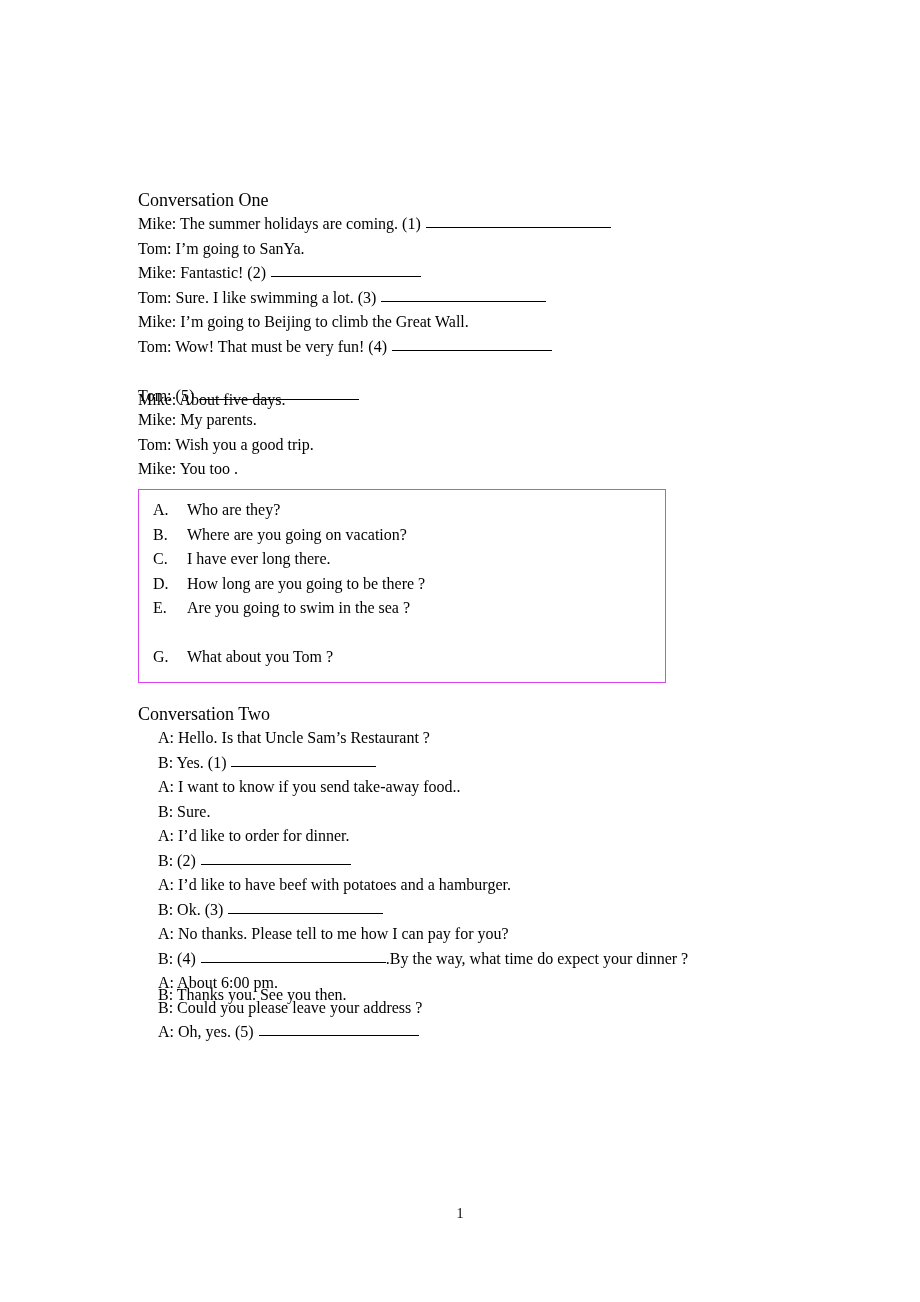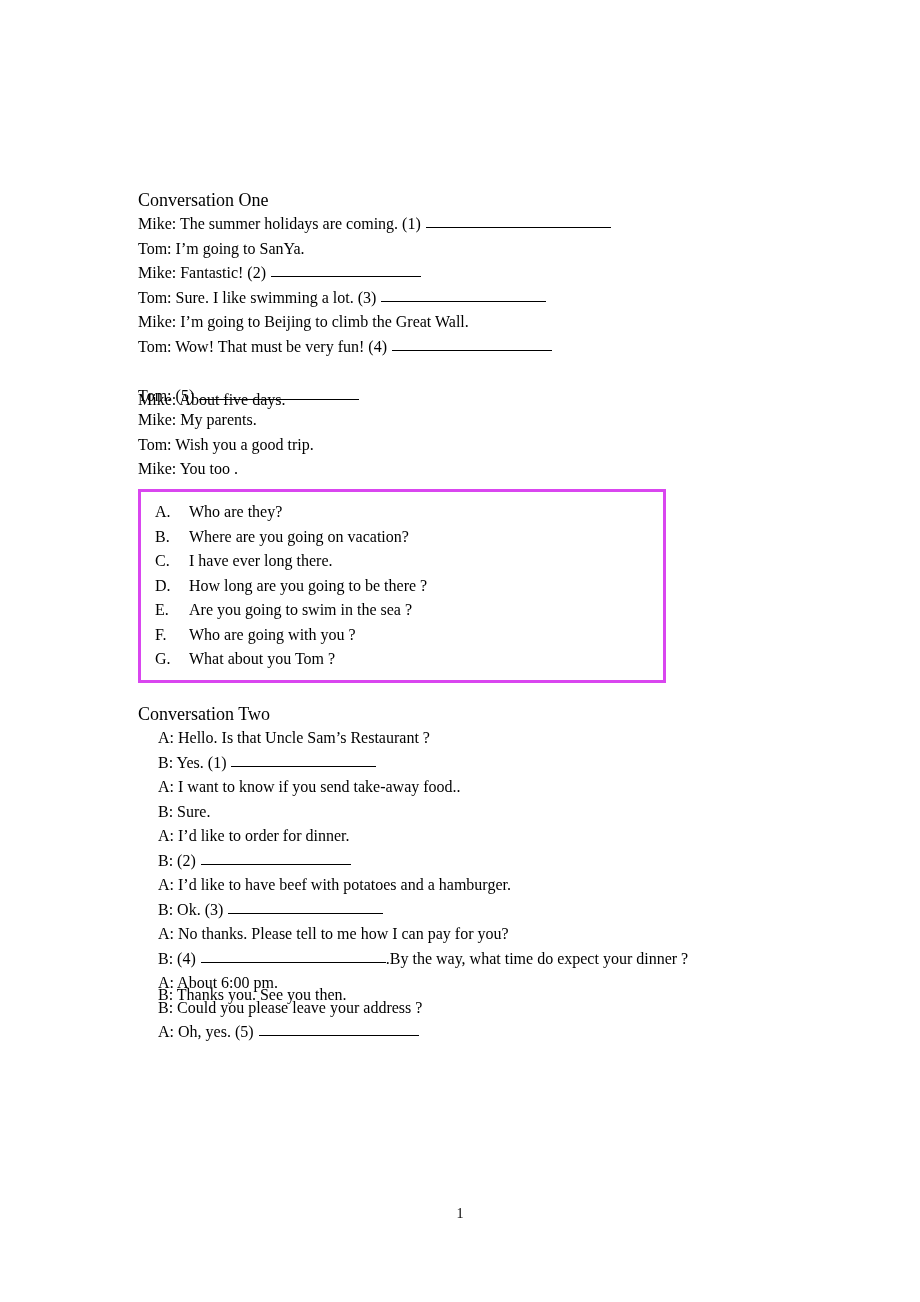--- a/index.html
+++ b/index.html
@@ -68,21 +68,21 @@
     display: inline-block;
     width: 5px;
   }
 
   .options-box {
     position: absolute;
     left: 138px;
     top: 489px;
     width: 528px;
     height: 194px;
-    border: 3px solid #d946ef;
+    border: 1px solid #d946ef;
     box-sizing: border-box;
     background: #ffffff;
   }
   .opt-row {
     position: absolute;
     font-size: 16px;
     line-height: 24px;
     white-space: nowrap;
   }
   .opt-letter {
@@ -122,21 +122,20 @@
       <div class="dlg-line" style="top: 432.5px;"><span>Tom: Wish you a good trip.</span></div>
       <div class="dlg-line" style="top: 457px;"><span>Mike: You too .</span></div>
     </div>
 
   <div class="options-box" id="options-box">
       <div class="opt-row" style="left: 14px; top: 8px;"><span class="opt-letter">A.</span><span>Who are they?</span></div>
       <div class="opt-row" style="left: 14px; top: 32.5px;"><span class="opt-letter">B.</span><span>Where are you going on vacation?</span></div>
       <div class="opt-row" style="left: 14px; top: 57px;"><span class="opt-letter">C.</span><span>I have ever long there.</span></div>
       <div class="opt-row" style="left: 14px; top: 81.5px;"><span class="opt-letter">D.</span><span>How long are you going to be there ?</span></div>
       <div class="opt-row" style="left: 14px; top: 106px;"><span class="opt-letter">E.</span><span>Are you going to swim in the sea ?</span></div>
-      <div class="opt-row" style="left: 14px; top: 130.5px;"><span class="opt-letter">F.</span><span>Who are going with you ?</span></div>
       <div class="opt-row" style="left: 14px; top: 155px;"><span class="opt-letter">G.</span><span>What about you Tom ?</span></div>
     </div>
 
   <div class="section-head conv2-head">Conversation Two</div>
 
   <div class="conv2" id="conv2-lines">
       <div class="dlg-line" style="top: 726px;"><span>A: Hello. Is that Uncle Sam’s Restaurant ?</span></div>
       <div class="dlg-line" style="top: 750.5px;"><span>B: Yes. (1)</span><span class="gap"></span><span class="blank" style="width: 145px;"></span></div>
       <div class="dlg-line" style="top: 775px;"><span>A: I want to know if you send take-away food..</span></div>
       <div class="dlg-line" style="top: 799.5px;"><span>B: Sure.</span></div>

